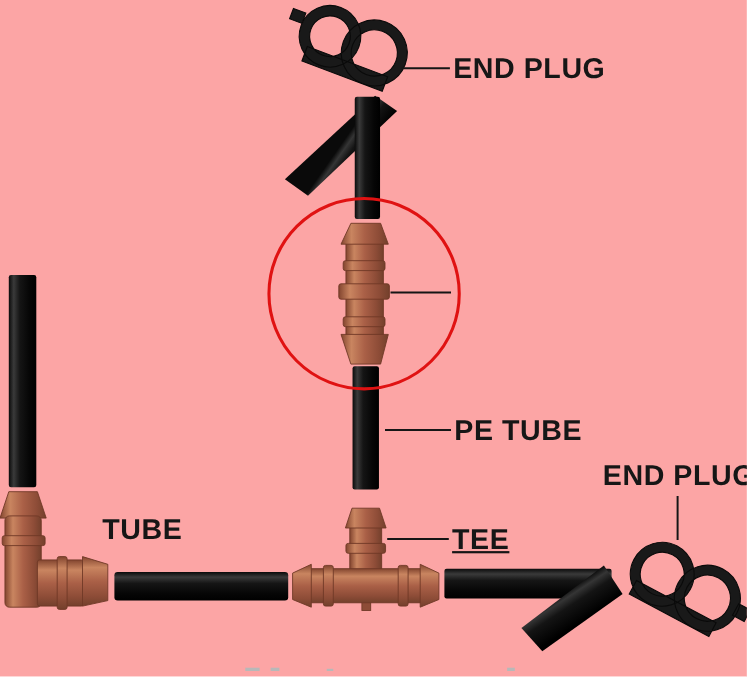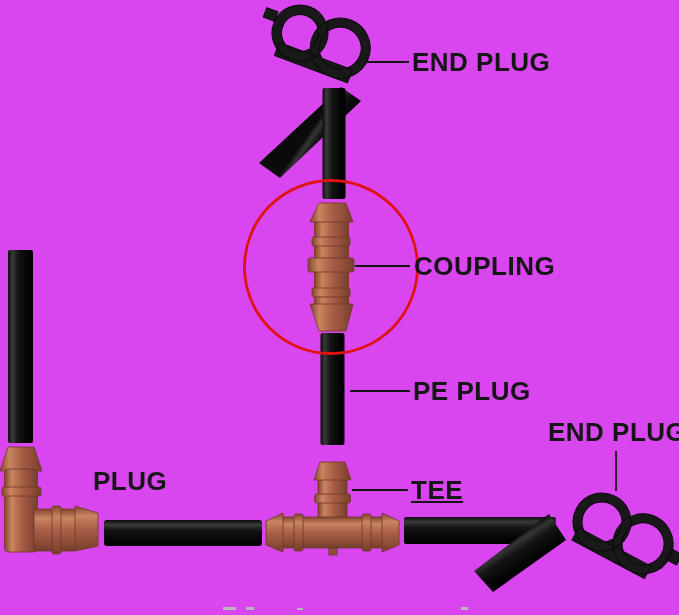--- a/index.html
+++ b/index.html
@@ -1,17 +1,17 @@
 <!DOCTYPE html>
 <html><head>
 <meta charset="utf-8">
 <style>
   html,body{margin:0;padding:0;background:#fff;}
   .canvas{
-    position:relative;width:679px;height:615px;background:#d946ef;overflow:hidden;
+    position:relative;width:679px;height:615px;background:#fca5a5;overflow:hidden;
     font-family:"Liberation Sans", sans-serif;
   }
   .diagram-svg{position:absolute;left:0;top:0;}
   .part-label{
     position:absolute;font-size:26px;font-weight:700;color:#161616;
     letter-spacing:0.5px;white-space:nowrap;line-height:1;z-index:5;
   }
   .lbl-endplug-top{left:412px;top:49px;}
   .lbl-coupling{left:414px;top:253px;}
   .lbl-petube{left:413px;top:378px;}
@@ -147,18 +147,17 @@
 
     <g fill="#b8b8b8">
       <rect x="223" y="607" width="13" height="3"></rect>
       <rect x="246" y="607" width="8" height="3"></rect>
       <rect x="297" y="608" width="6" height="2"></rect>
       <rect x="461" y="607" width="7" height="3"></rect>
     </g>
   </svg>
 
   <div class="part-label lbl-endplug-top">END PLUG</div>
-  <div class="part-label lbl-coupling">COUPLING</div>
-  <div class="part-label lbl-petube">PE PLUG</div>
-  <div class="part-label lbl-elbow">PLUG</div>
+  <div class="part-label lbl-petube">PE TUBE</div>
+  <div class="part-label lbl-elbow">TUBE</div>
   <div class="part-label lbl-tee">TEE</div>
   <div class="part-label lbl-endplug-bottom">END PLUG</div>
 </div>
 
 </body></html>

